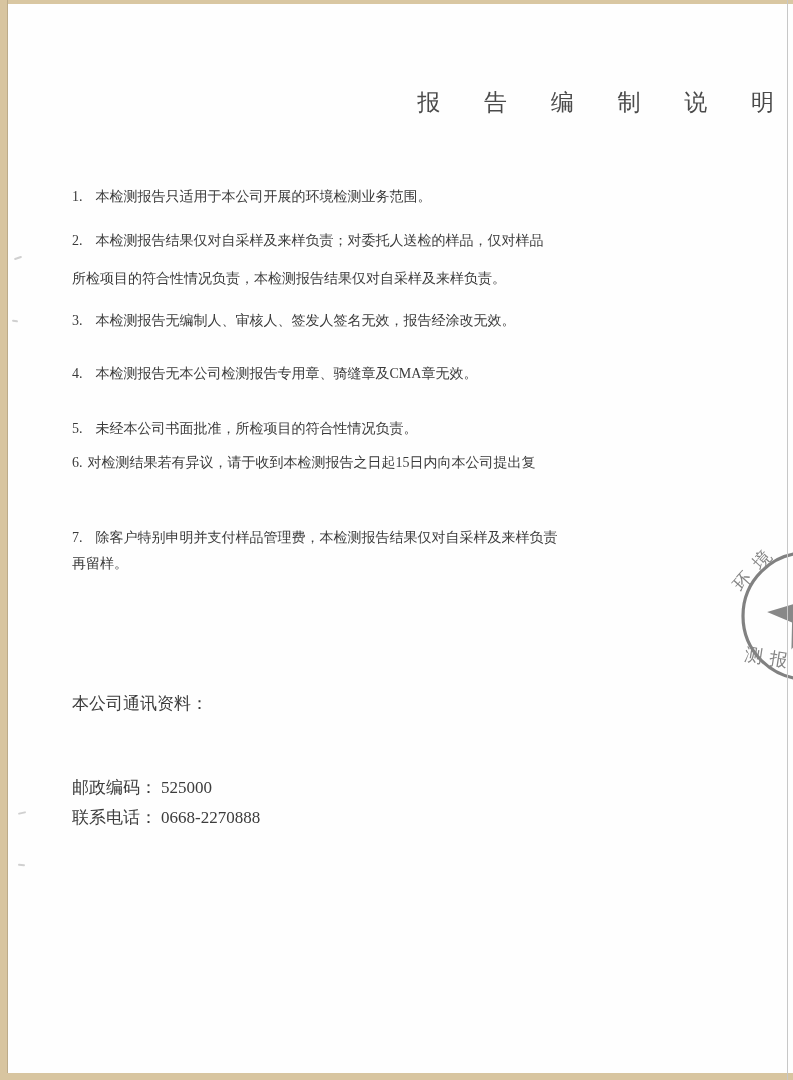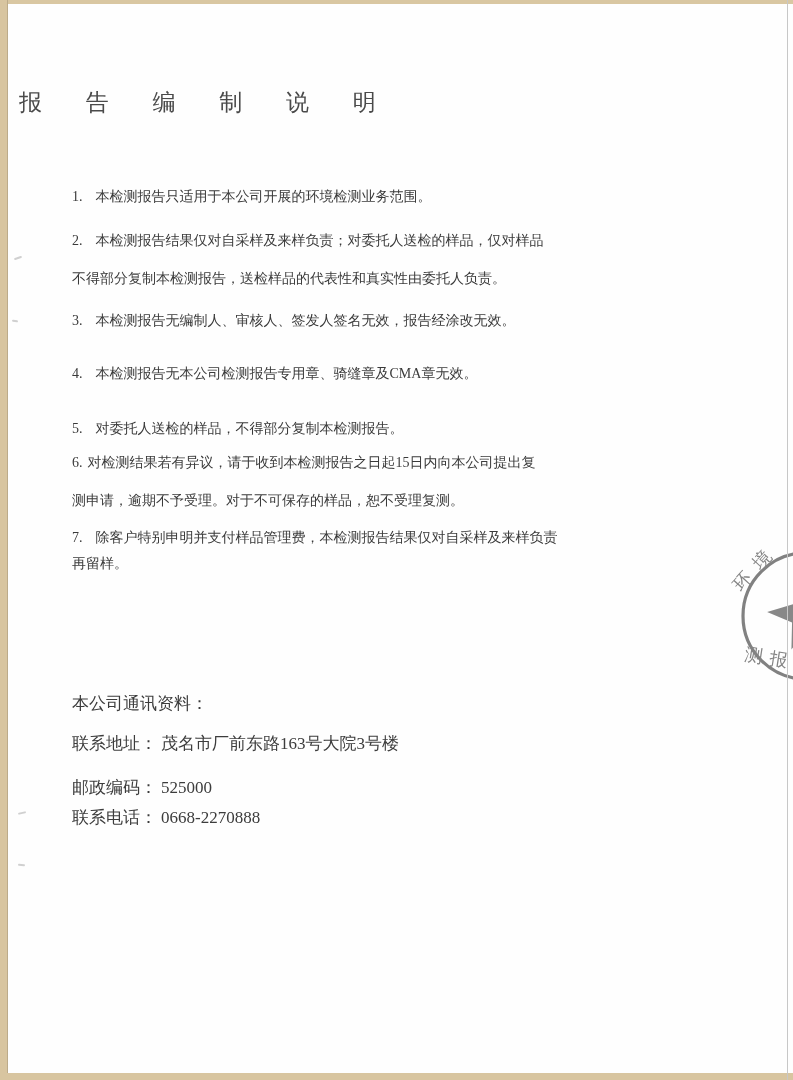--- a/index.html
+++ b/index.html
@@ -14,21 +14,21 @@
     background:#fefefe;overflow:hidden;
   }
   
   .edge-top{position:absolute;left:0;top:0;width:793px;height:4px;background:#d9c7a2;}
   .edge-left{position:absolute;left:0;top:0;width:7px;height:1080px;background:#d8c5a0;border-right:1px solid #bcab8a;}
   .edge-bottom{position:absolute;left:0;top:1073px;width:793px;height:7px;background:#d8c5a0;}
   .edge-right-line{position:absolute;left:787px;top:0;width:1px;height:1080px;background:#c7c7c7;}
 
   .doc-title{
     position:absolute;left:0;top:87px;width:793px;
-    text-align:left;font-size:23px;color:#4a4a4a;
+    text-align:right;font-size:23px;color:#4a4a4a;
     letter-spacing:19px;white-space:nowrap;text-indent:19px;
   }
   .line{
     position:absolute;left:72px;white-space:nowrap;
     font-size:14px;color:#3a3a3a;line-height:22px;
   }
   .num{display:inline-block;margin-right:13px;}
   .num.tight{margin-right:5px;}
 
   .l-i1 {top:186px;}
@@ -71,54 +71,48 @@
   <div class="doc-title">报 告 编 制 说 明</div>
 
   <div class="line l-i1">
     <span class="num">1.</span><span>本检测报告只适用于本公司开展的环境检测业务范围。</span>
   </div>
 
   <div class="line l-i2a">
     <span class="num">2.</span><span>本检测报告结果仅对自采样及来样负责；对委托人送检的样品，仅对样品</span>
   </div>
   <div class="line l-i2b">
-    <span>不得部分复制本检测报告，送检样品的代表性和真实性由委托人负责。</span>
+    <span>所检项目的符合性情况负责，本检测报告结果仅对自采样及来样负责。</span>
   </div>
 
   <div class="line l-i3">
     <span class="num">3.</span><span>本检测报告无编制人、审核人、签发人签名无效，报告经涂改无效。</span>
   </div>
 
   <div class="line l-i4">
     <span class="num">4.</span><span>本检测报告无本公司检测报告专用章、骑缝章及CMA章无效。</span>
   </div>
 
   <div class="line l-i5">
-    <span class="num">5.</span><span>对委托人送检的样品，不得部分复制本检测报告。</span>
+    <span class="num">5.</span><span>未经本公司书面批准，所检项目的符合性情况负责。</span>
   </div>
 
   <div class="line l-i6a">
     <span class="num tight">6.</span><span>对检测结果若有异议，请于收到本检测报告之日起15日内向本公司提出复</span>
-  </div>
-  <div class="line l-i6b">
-    <span>测申请，逾期不予受理。对于不可保存的样品，恕不受理复测。</span>
   </div>
 
   <div class="line l-i7a">
     <span class="num">7.</span><span>除客户特别申明并支付样品管理费，本检测报告结果仅对自采样及来样负责</span>
   </div>
   <div class="line l-i7b">
     <span>再留样。</span>
   </div>
 
   <div class="contact-line c-header">
     <span>本公司通讯资料：</span>
-  </div>
-  <div class="contact-line c-addr">
-    <span class="lbl">联系地址：</span><span>茂名市厂前东路163号大院3号楼</span>
   </div>
   <div class="contact-line c-post">
     <span class="lbl">邮政编码：</span><span>525000</span>
   </div>
   <div class="contact-line c-phone">
     <span class="lbl">联系电话：</span><span>0668-2270888</span>
   </div>
 
   <svg class="seal" viewBox="726 531 170 170" width="170" height="170" aria-hidden="true">
     <g opacity="0.82">

